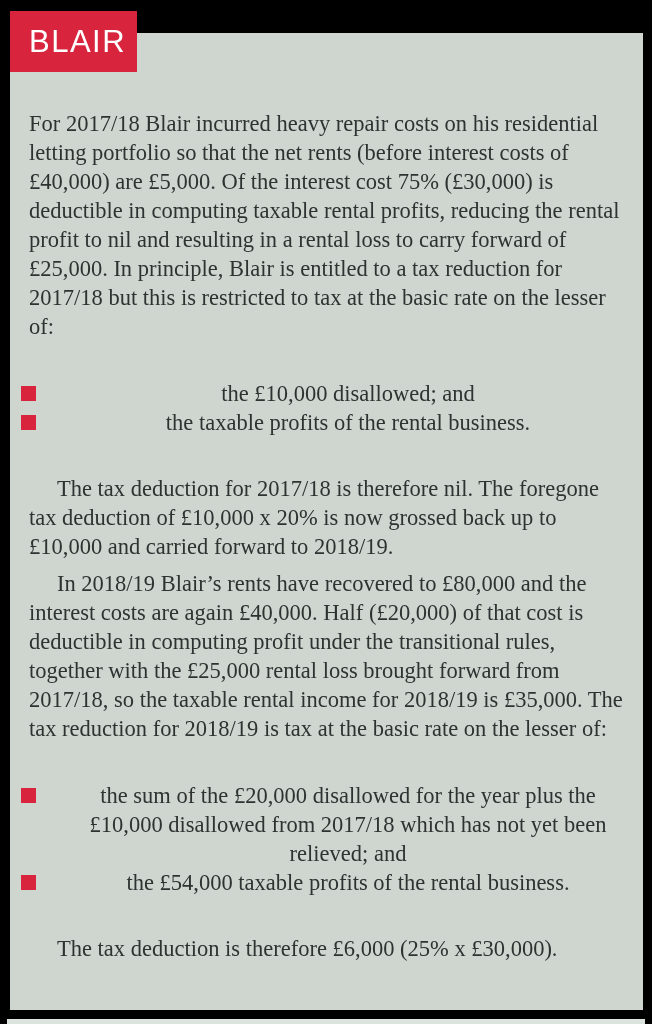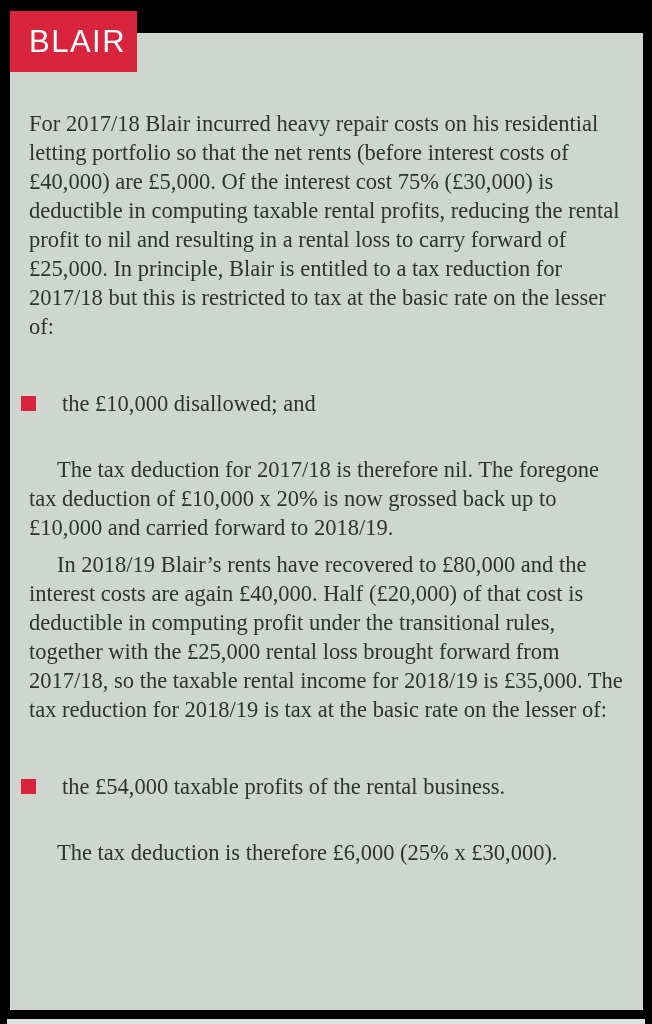--- a/index.html
+++ b/index.html
@@ -49,22 +49,23 @@
     line-height: 29px;
   }
   .panel p {
     margin: 8px;
   }
   .para-indent {
     text-indent: 28px;
   }
   .bullet-list {
     list-style: none;
-    margin: 48px 0 37px 0;
+    margin: 38px 0 37px 0;
     padding: 0;
+    text-align: center;
   }
   .bullet-list li {
     display: flex;
     align-items: flex-start;
     margin: 0;
   }
   .bullet-square {
     flex: 0 0 auto;
     width: 15px;
     height: 15px;
@@ -98,27 +99,35 @@
 
   <div class="panel">
 
     <p>For 2017/18 Blair incurred heavy repair costs on his residential letting portfolio so that the net rents (before interest costs of £40,000) are £5,000. Of the interest cost 75% (£30,000) is deductible in computing taxable rental profits, reducing the rental profit to nil and resulting in a rental loss to carry forward of £25,000. In principle, Blair is entitled to a tax reduction for 2017/18 but this is restricted to tax at the basic rate on the lesser of:</p>
 
     <ul class="bullet-list">
       <li>
         <span class="bullet-square"></span>
         <span class="bullet-text">the £10,000 disallowed; and</span>
       </li>
+      <li>
+        <span class="bullet-square"></span>
+        <span class="bullet-text">the taxable profits of the rental business.</span>
+      </li>
     </ul>
 
     <p class="para-indent">The tax deduction for 2017/18 is therefore nil. The foregone tax deduction of £10,000 x 20% is now grossed back up to £10,000 and carried forward to 2018/19.</p>
 
     <p class="para-indent">In 2018/19 Blair’s rents have recovered to £80,000 and the interest costs are again £40,000. Half (£20,000) of that cost is deductible in computing profit under the transitional rules, together with the £25,000 rental loss brought forward from 2017/18, so the taxable rental income for 2018/19 is £35,000. The tax reduction for 2018/19 is tax at the basic rate on the lesser of:</p>
 
     <ul class="bullet-list">
+      <li>
+        <span class="bullet-square"></span>
+        <span class="bullet-text">the sum of the £20,000 disallowed for the year plus the £10,000 disallowed from 2017/18 which has not yet been relieved; and</span>
+      </li>
       <li>
         <span class="bullet-square"></span>
         <span class="bullet-text">the £54,000 taxable profits of the rental business.</span>
       </li>
     </ul>
 
     <p class="para-indent closing">The tax deduction is therefore £6,000 (25% x £30,000).</p>
 
   </div>
 

